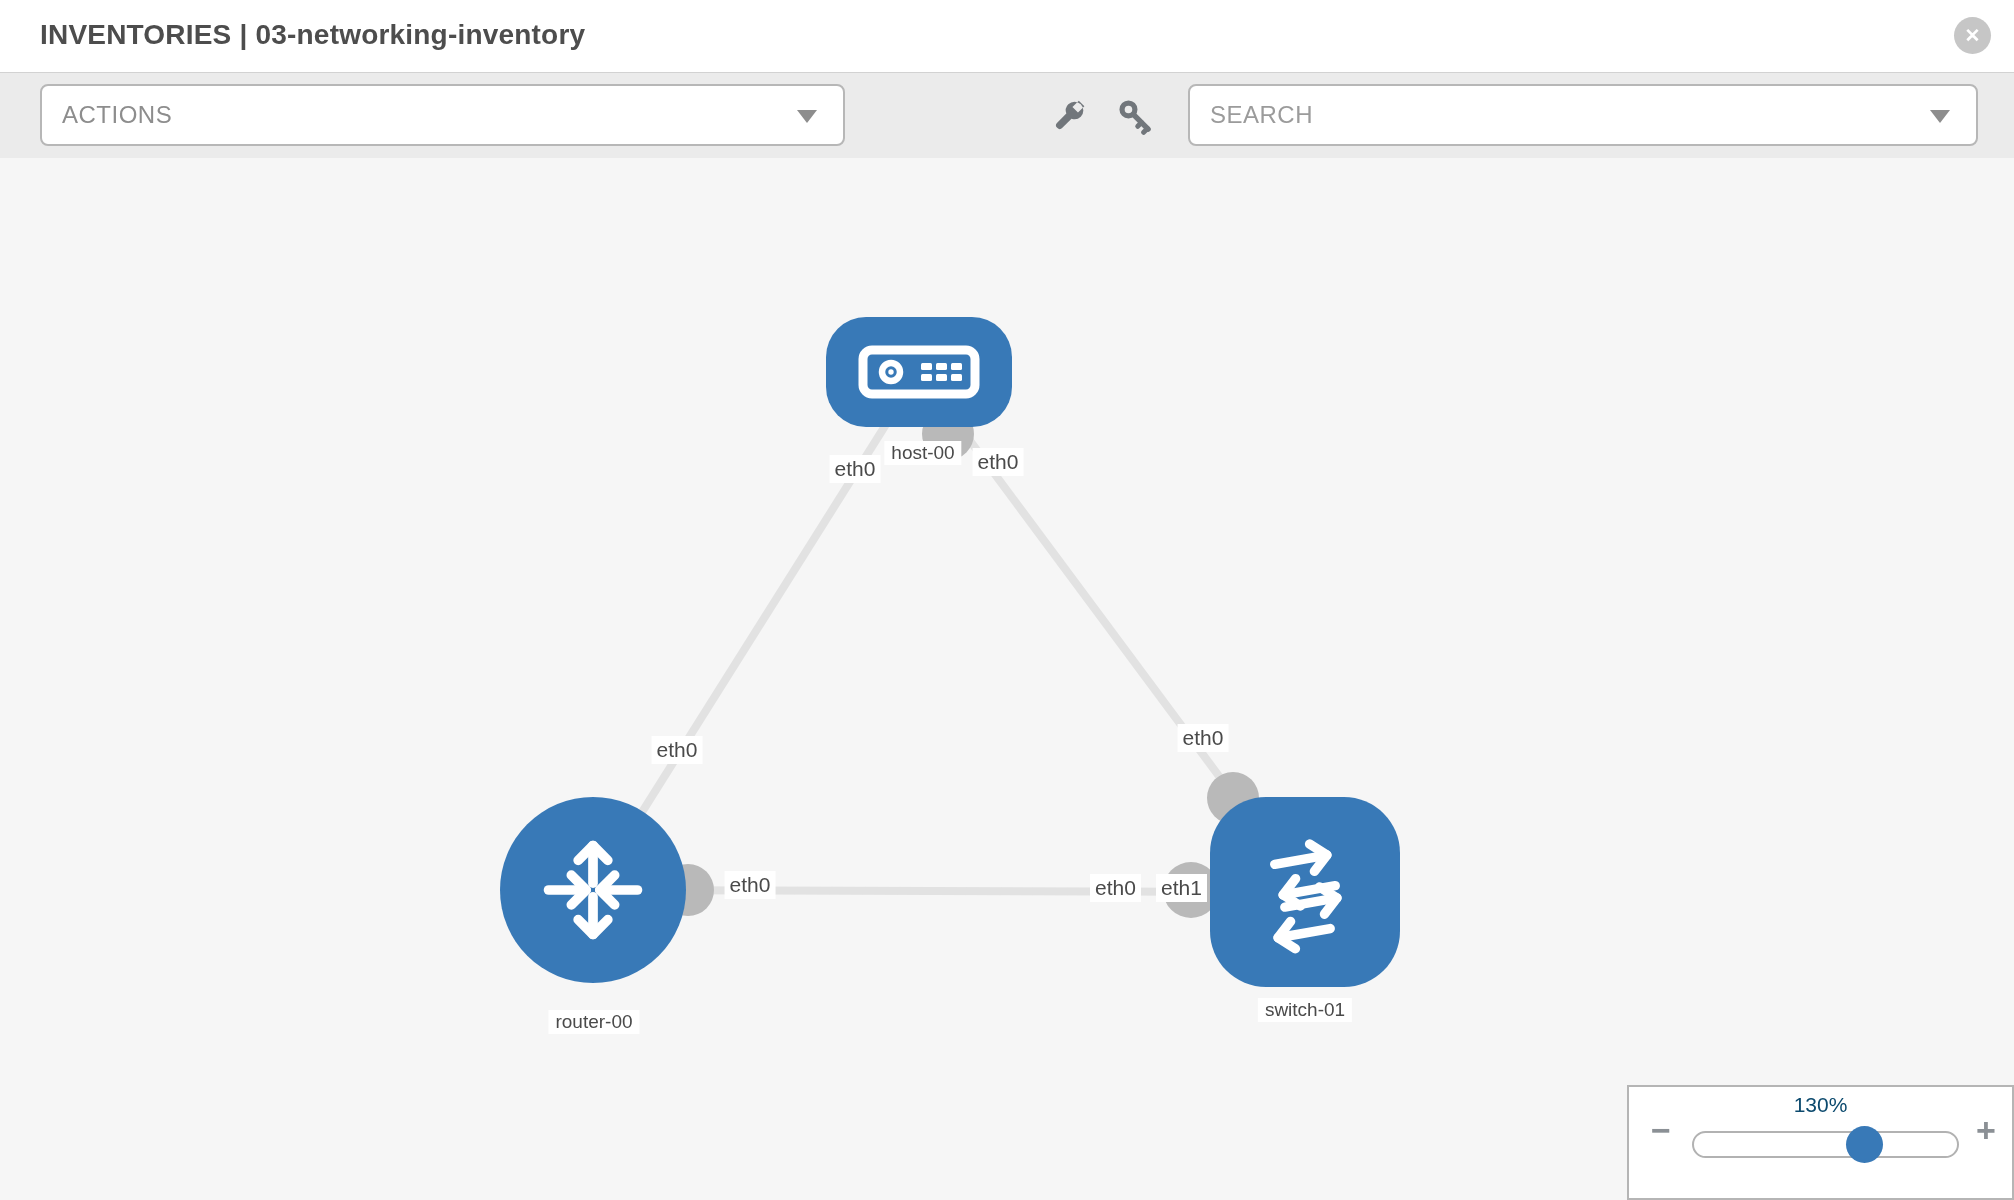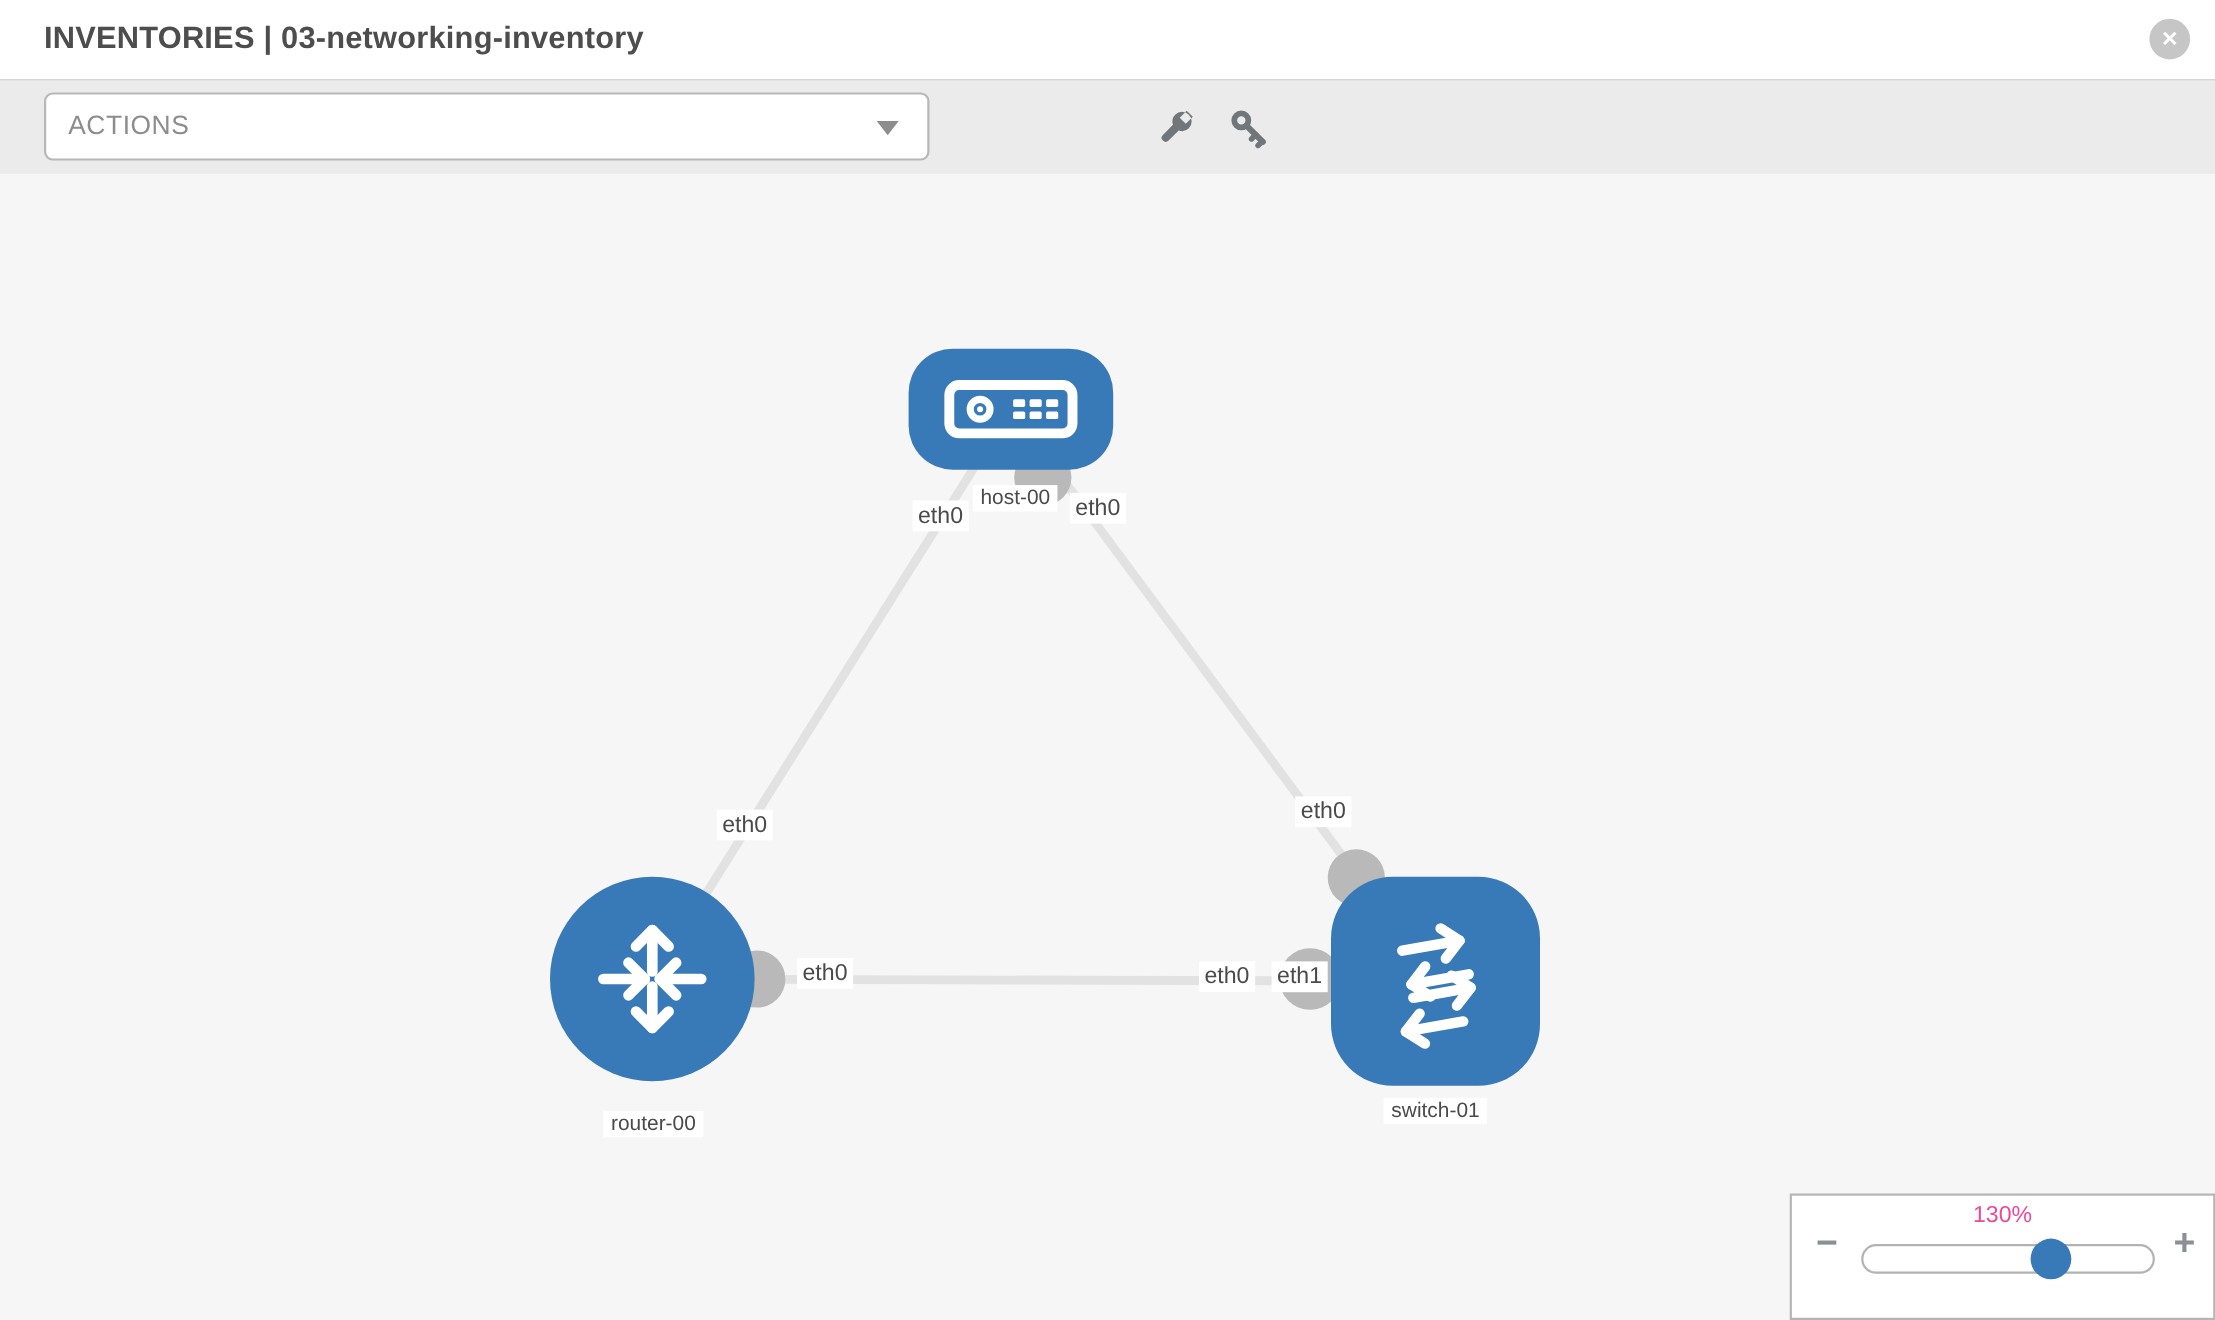--- a/index.html
+++ b/index.html
@@ -66,21 +66,21 @@
   .if-overlap{position:absolute;left:1090px;top:716px;z-index:3;width:90px;height:32px;}
   .if-overlap span{position:absolute;top:0;background:#ffffff;color:var(--label-text);
     font-size:21px;padding:2px 5px;white-space:nowrap;}
   .if-overlap .under{left:0;z-index:1;}
   .if-overlap .over{left:24px;z-index:2;margin-left:42px;}
 
   
   .zoom-panel{position:absolute;left:1627px;top:1085px;width:387px;height:115px;
     background:#ffffff;border:2px solid var(--control-border);z-index:5;}
   .zoom-value{position:absolute;left:50%;transform:translateX(-50%);top:6px;
-    font-size:21px;color:#ec4899;}
+    font-size:21px;color:#0c4a6e;}
   .zoom-minus,.zoom-plus{position:absolute;top:26px;font-size:34px;font-weight:700;
     color:#8b9095;cursor:pointer;line-height:1;}
   .zoom-minus{left:22px;}
   .zoom-plus{left:347px;}
   .zoom-track{position:absolute;left:63px;top:44px;width:267px;height:27px;
     background:#ffffff;border:2px solid #b2b2b2;border-radius:14px;cursor:pointer;}
   .zoom-handle{position:absolute;left:217px;top:39px;width:37px;height:37px;border-radius:50%;
     background:var(--node-blue);cursor:grab;}
 </style>
 </head>
@@ -105,20 +105,24 @@
 
   <svg class="tool-icon key" viewBox="0 0 32 32">
     <g fill="none" stroke="var(--muted-icon)" stroke-linecap="round">
       <circle cx="10.5" cy="10.5" r="5.4" stroke-width="4.4"></circle>
       <path d="M14.6 14.6 L27 27" stroke-width="4.6"></path>
       <path d="M21.5 21.5 L18.3 24.7" stroke-width="4.2"></path>
       <path d="M26.5 26.5 L23.3 29.7" stroke-width="4.2"></path>
     </g>
   </svg>
 
+  <div class="select-box search-box">
+    <span class="select-label">SEARCH</span>
+    <span class="caret"></span>
+  </div>
 </div>
 
 <div class="canvas">
 
   <svg class="edges-svg" width="2014" height="1042">
     <line class="edge" x1="919" y1="214" x2="593" y2="732"></line>
     <line class="edge" x1="919" y1="214" x2="1305" y2="734"></line>
     <line class="edge" x1="593" y1="732" x2="1305" y2="734"></line>
     <circle class="port" cx="948" cy="276" r="26"></circle>
     <circle class="port" cx="688" cy="732" r="26"></circle>

